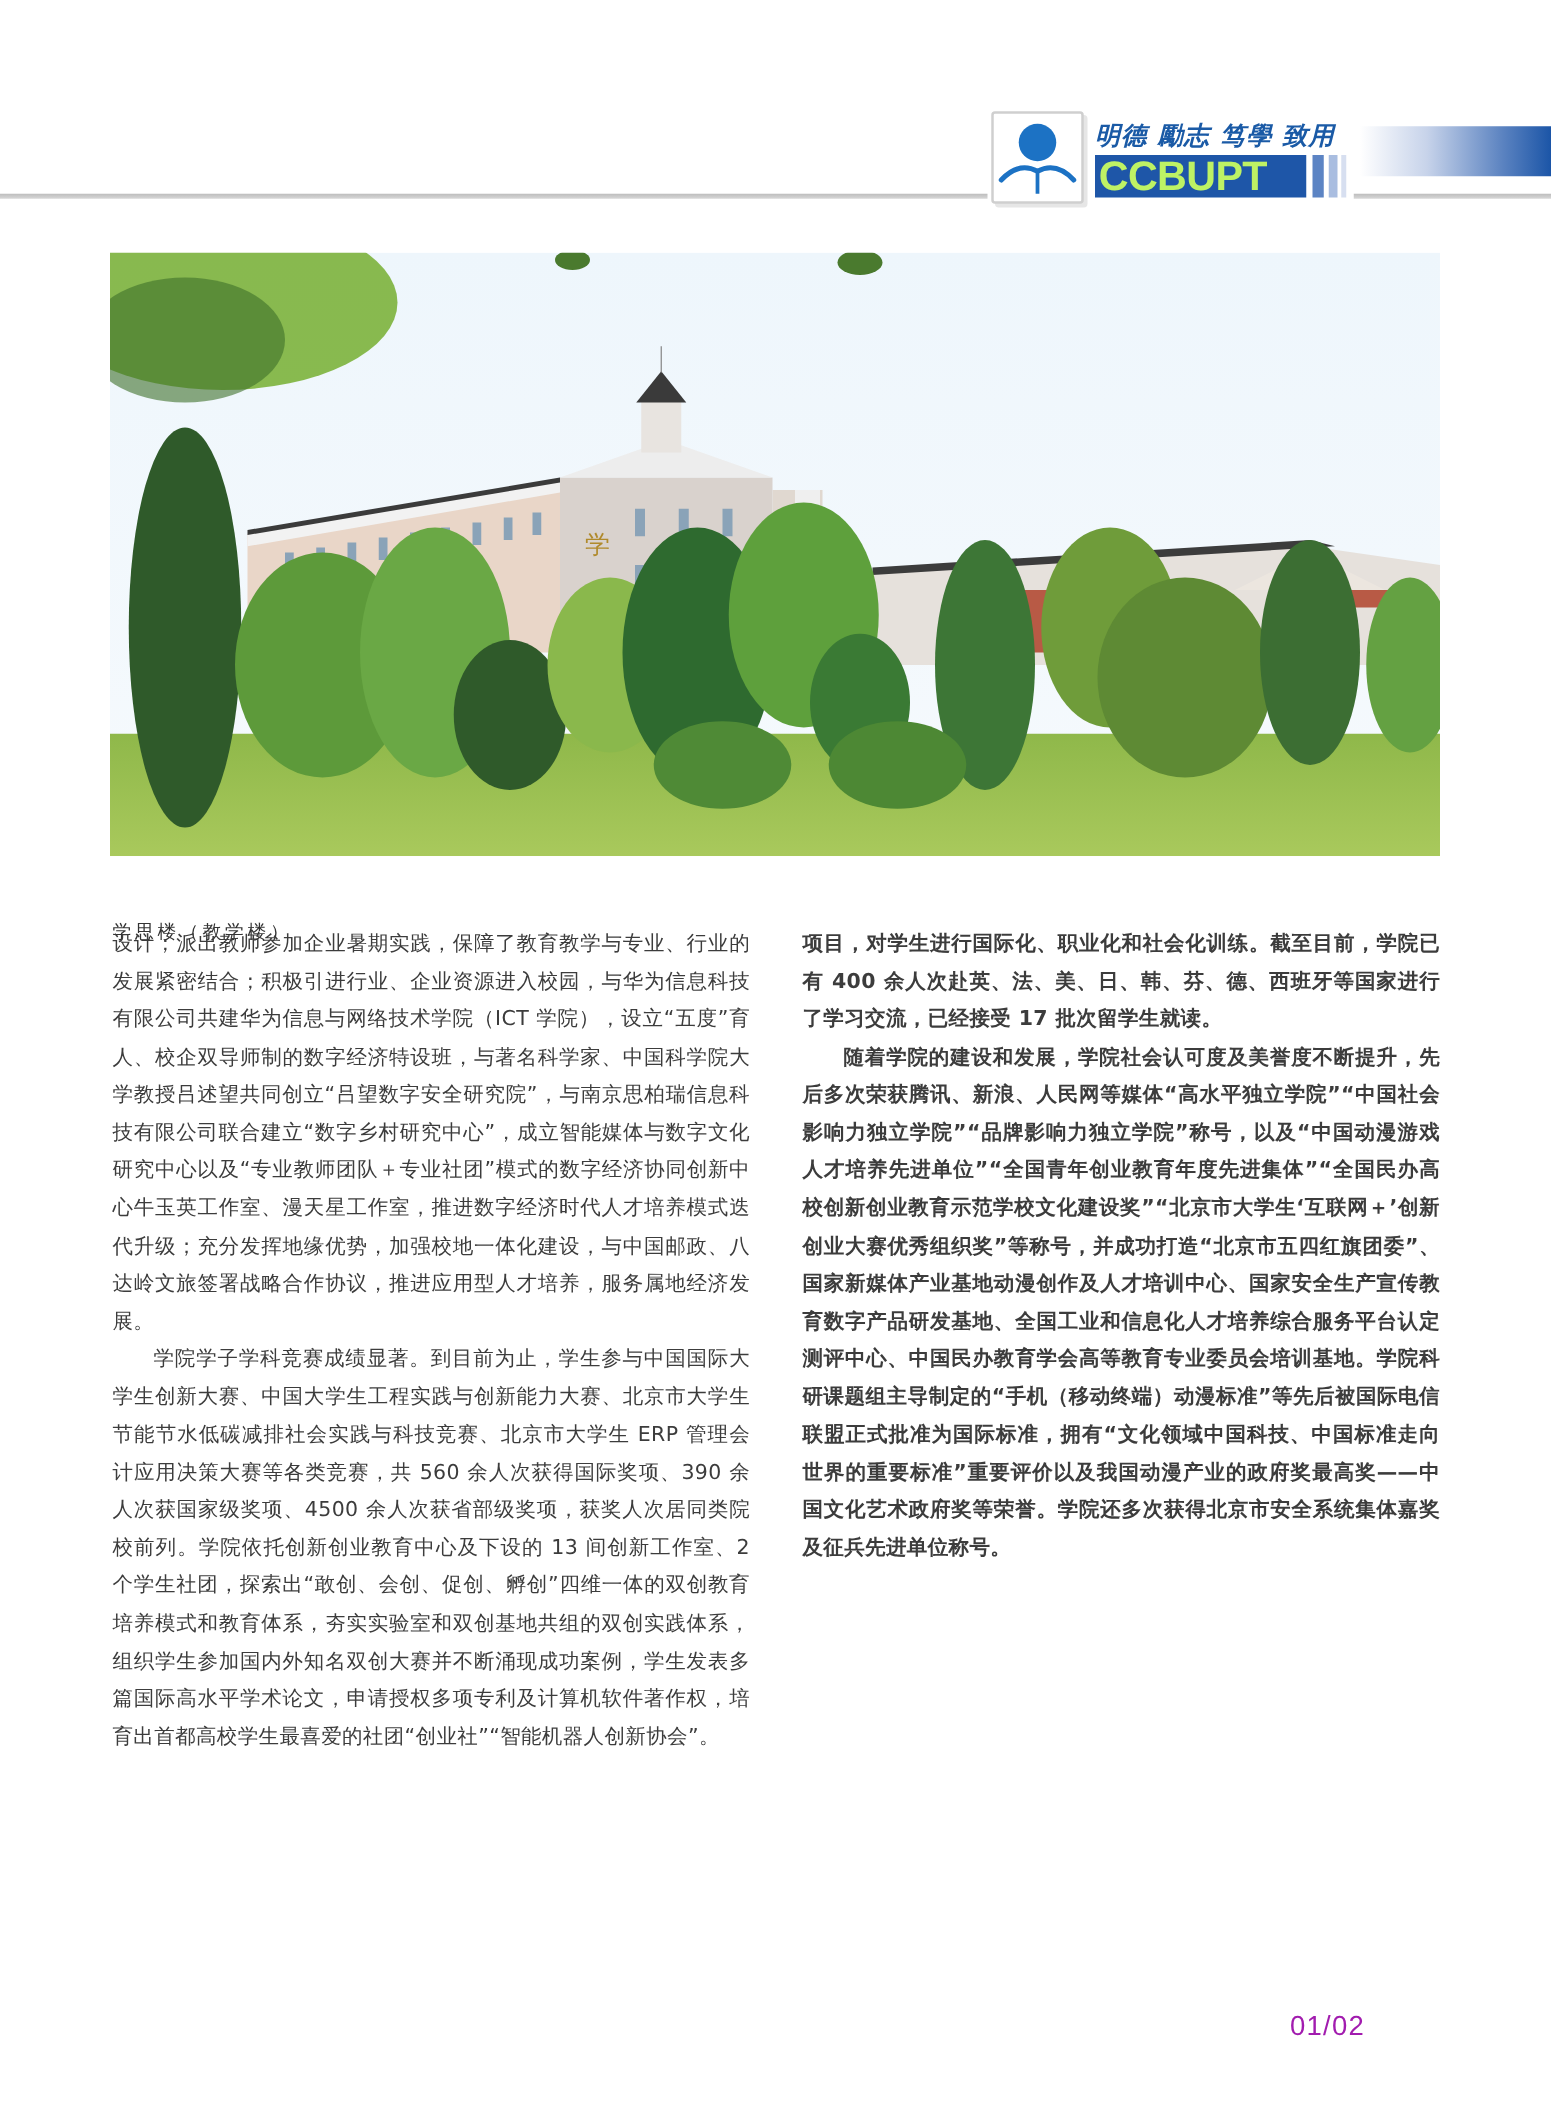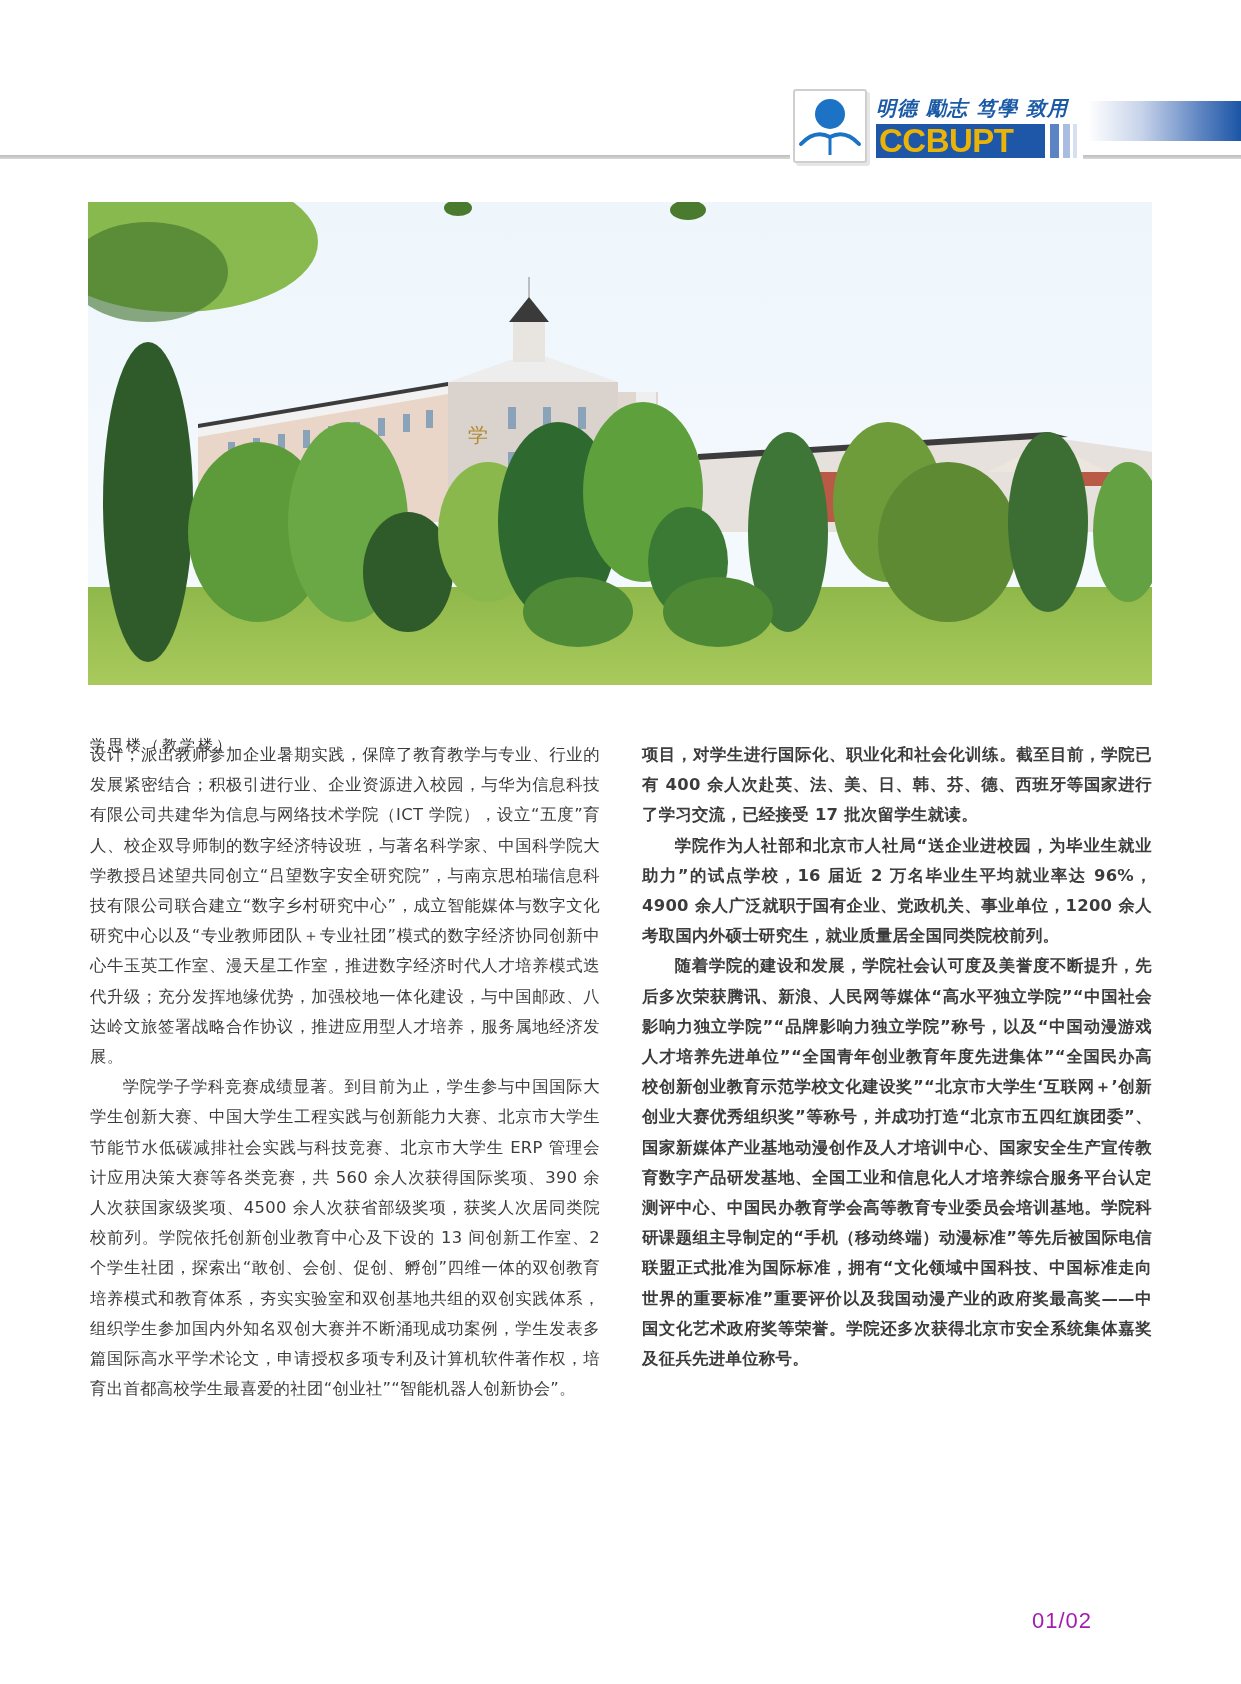--- a/index.html
+++ b/index.html
@@ -20,21 +20,21 @@
     border: 2px solid #cfcfcf; border-radius: 3px; background: #fff;
     box-shadow: 3px 3px 0 #e6e6e6;
   }
   .logo-motto {
     position: absolute; left: 876px; top: 95px; font-size: 20px; font-weight: bold;
     color: #1a5aa6; letter-spacing: 1px; font-family: "DejaVu Serif", serif; font-style: italic;
     white-space: nowrap;
   }
   .logo-wordmark {
     position: absolute; left: 876px; top: 124px; height: 34px; width: 169px;
-    background: #1e56a8; color: #eab308; font-weight: bold; font-size: 33px; line-height: 34px;
+    background: #1e56a8; color: #bef264; font-weight: bold; font-size: 33px; line-height: 34px;
     font-family: "Liberation Sans", sans-serif; letter-spacing: -0.5px; padding-left: 3px; box-sizing: border-box;
   }
   .logo-bar1 { position: absolute; left: 1050px; top: 124px; width: 9px; height: 34px; background: #5c84c4; }
   .logo-bar2 { position: absolute; left: 1063px; top: 124px; width: 7px; height: 34px; background: #a9bde0; }
   .logo-bar3 { position: absolute; left: 1073px; top: 124px; width: 4px; height: 34px; background: #d7dff0; }
   .header-gradient {
     position: absolute; left: 1088px; top: 101px; width: 153px; height: 40px;
     background: linear-gradient(90deg, #ffffff 0%, #c7d3ea 35%, #5a82c0 75%, #1b55a7 100%);
   }
   .photo {
@@ -159,17 +159,16 @@
 </div>
 <div class="caption">学思楼（教学楼）</div>
 
 <div class="col col-left">
   <p>设计；派出教师参加企业暑期实践，保障了教育教学与专业、行业的发展紧密结合；积极引进行业、企业资源进入校园，与华为信息科技有限公司共建华为信息与网络技术学院（ICT 学院），设立“五度”育人、校企双导师制的数字经济特设班，与著名科学家、中国科学院大学教授吕述望共同创立“吕望数字安全研究院”，与南京思柏瑞信息科技有限公司联合建立“数字乡村研究中心”，成立智能媒体与数字文化研究中心以及“专业教师团队＋专业社团”模式的数字经济协同创新中心牛玉英工作室、漫天星工作室，推进数字经济时代人才培养模式迭代升级；充分发挥地缘优势，加强校地一体化建设，与中国邮政、八达岭文旅签署战略合作协议，推进应用型人才培养，服务属地经济发展。</p>
   <p class="indent">学院学子学科竞赛成绩显著。到目前为止，学生参与中国国际大学生创新大赛、中国大学生工程实践与创新能力大赛、北京市大学生节能节水低碳减排社会实践与科技竞赛、北京市大学生 ERP 管理会计应用决策大赛等各类竞赛，共 560 余人次获得国际奖项、390 余人次获国家级奖项、4500 余人次获省部级奖项，获奖人次居同类院校前列。学院依托创新创业教育中心及下设的 13 间创新工作室、2 个学生社团，探索出“敢创、会创、促创、孵创”四维一体的双创教育培养模式和教育体系，夯实实验室和双创基地共组的双创实践体系，组织学生参加国内外知名双创大赛并不断涌现成功案例，学生发表多篇国际高水平学术论文，申请授权多项专利及计算机软件著作权，培育出首都高校学生最喜爱的社团“创业社”“智能机器人创新协会”。</p>
 </div>
 
 <div class="col col-right">
   <p>项目，对学生进行国际化、职业化和社会化训练。截至目前，学院已有 400 余人次赴英、法、美、日、韩、芬、德、西班牙等国家进行了学习交流，已经接受 17 批次留学生就读。</p>
-  <p class="indent">学院作为人社部和北京市人社局“送企业进校园，为毕业生就业助力”的试点学校，16 届近 2 万名毕业生平均就业率达 96%，4900 余人广泛就职于国有企业、党政机关、事业单位，1200 余人考取国内外硕士研究生，就业质量居全国同类院校前列。</p>
   <p class="indent">随着学院的建设和发展，学院社会认可度及美誉度不断提升，先后多次荣获腾讯、新浪、人民网等媒体“高水平独立学院”“中国社会影响力独立学院”“品牌影响力独立学院”称号，以及“中国动漫游戏人才培养先进单位”“全国青年创业教育年度先进集体”“全国民办高校创新创业教育示范学校文化建设奖”“北京市大学生‘互联网＋’创新创业大赛优秀组织奖”等称号，并成功打造“北京市五四红旗团委”、国家新媒体产业基地动漫创作及人才培训中心、国家安全生产宣传教育数字产品研发基地、全国工业和信息化人才培养综合服务平台认定测评中心、中国民办教育学会高等教育专业委员会培训基地。学院科研课题组主导制定的“手机（移动终端）动漫标准”等先后被国际电信联盟正式批准为国际标准，拥有“文化领域中国科技、中国标准走向世界的重要标准”重要评价以及我国动漫产业的政府奖最高奖——中国文化艺术政府奖等荣誉。学院还多次获得北京市安全系统集体嘉奖及征兵先进单位称号。</p>
 </div>
 
 <div class="page-number">01/02</div>
 
 </body></html>

